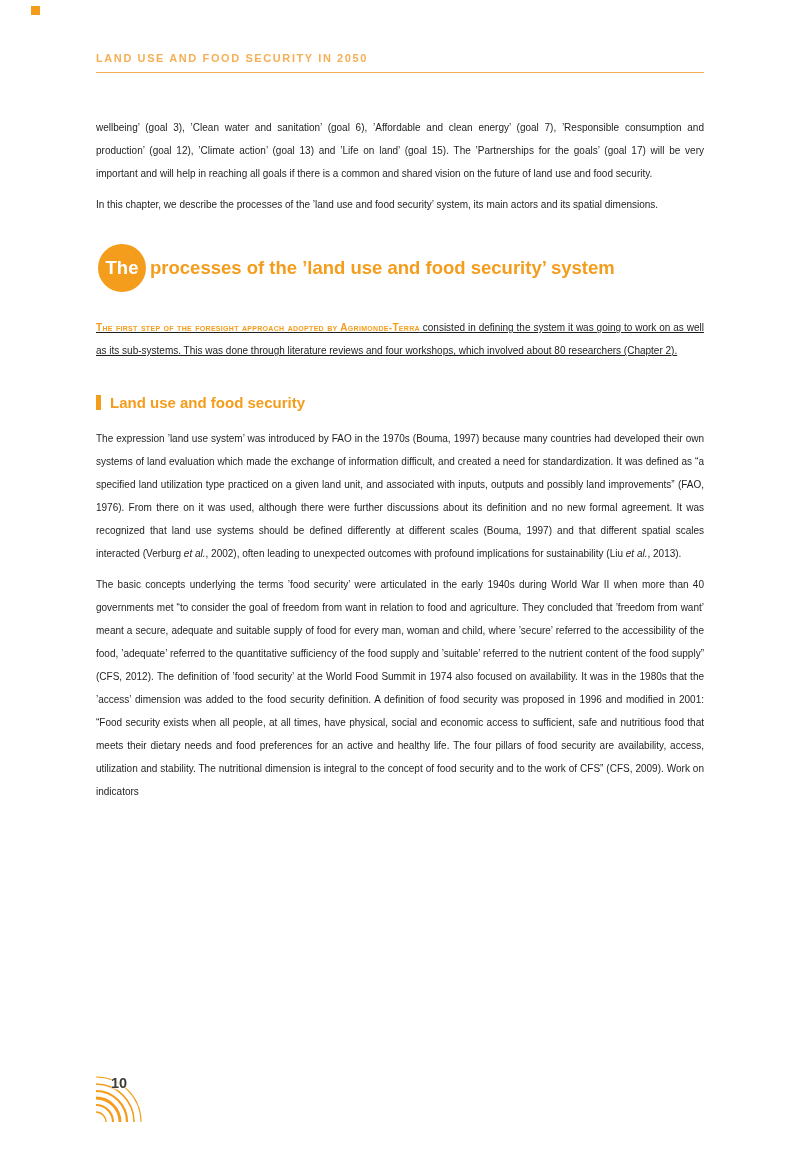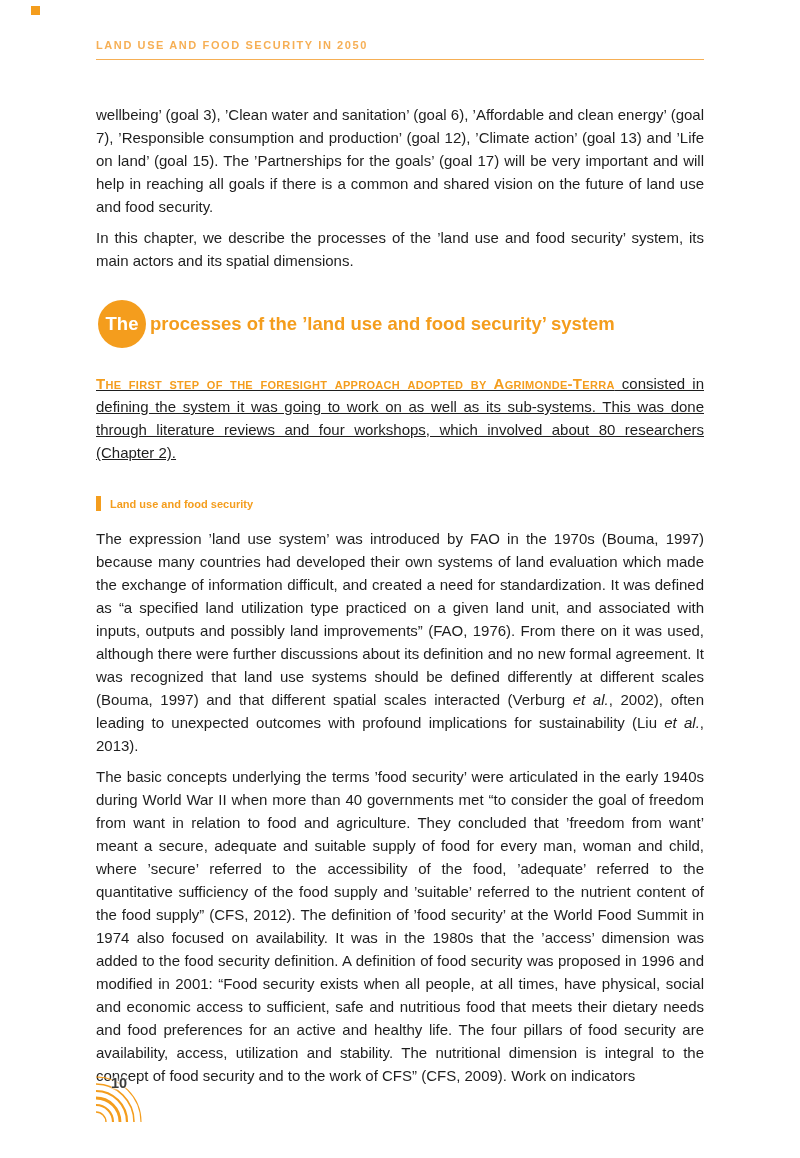--- a/index.html
+++ b/index.html
@@ -15,33 +15,33 @@
   .corner-square {
     position: absolute;
     left: 31px;
     top: 6px;
     width: 9px;
     height: 9px;
     background: var(--accent, #F49D1D);
   }
   .content-col { padding: 0 96px; }
   .running-header {
-    margin-top: 39px;
+    margin-top: 52px;
     color: var(--accent-pale, #F6AF55);
     font-size: 11px;
     font-weight: bold;
     letter-spacing: 1.6px;
   }
   .header-rule {
     margin-top: 8px;
     border-bottom: 1.5px solid var(--accent-pale, #F6AF55);
   }
   p.body-text {
     margin: 0 0 8px 0;
-    font-size: 15px;
+    font-size: 10px;
     line-height: 23px;
     text-align: justify;
   }
   p.first-para { margin-top: 43px; }
   .section-heading {
     display: flex;
     align-items: flex-start;
     margin: 28px 0 24px 0;
     font-size: 18.5px;
     font-weight: bold;
@@ -69,21 +69,21 @@
     color: var(--accent, #F49D1D);
     font-weight: bold;
     letter-spacing: 0.3px;
   }
   .run-italic { font-style: italic; }
   .run-normal {}
   .subheading {
     display: flex;
     align-items: center;
     margin: 32px 0 16px 0;
-    font-size: 11px;
+    font-size: 15px;
     font-weight: bold;
     color: var(--accent, #F49D1D);
   }
   .subheading-bar {
     display: inline-block;
     width: 5px;
     height: 15px;
     background: var(--accent, #F49D1D);
     margin-right: 9px;
   }

